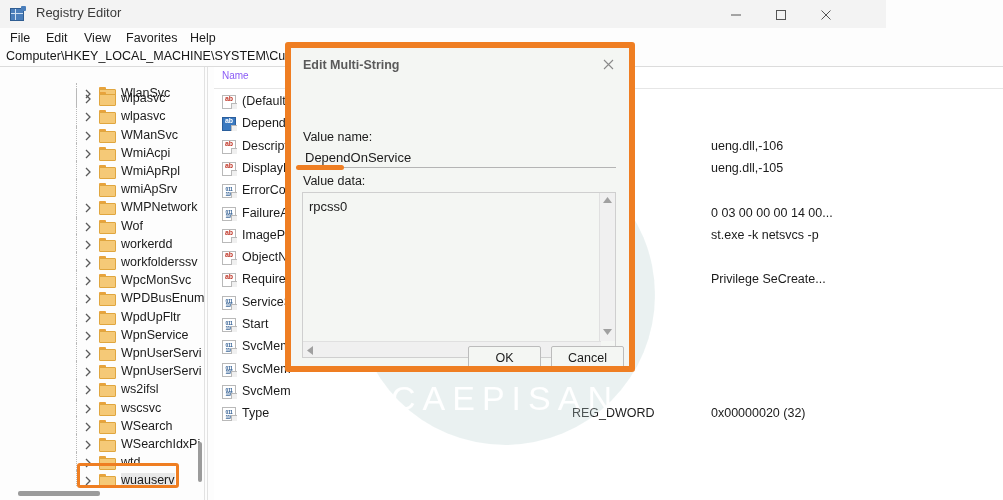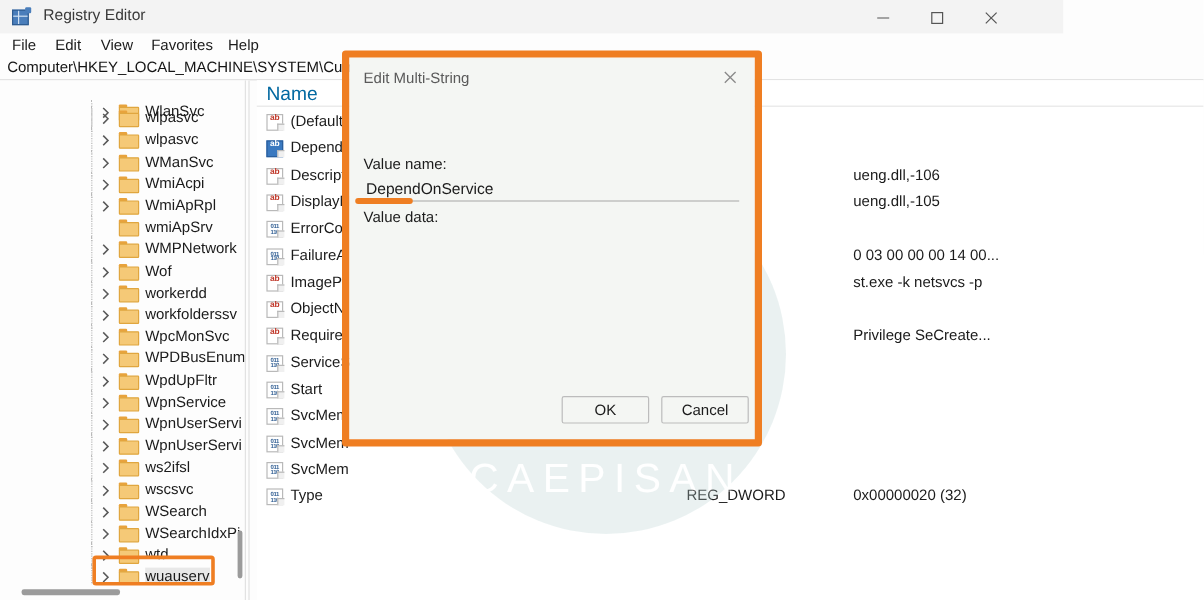--- a/index.html
+++ b/index.html
@@ -52,21 +52,21 @@
   .trow.selected .tlabel{background:#e8e8e8;}
 
   
   .tree-vscroll{position:absolute;left:196px;top:67px;width:8px;height:420px;background:transparent;}
   .tree-vthumb{position:absolute;left:2px;top:375px;width:4px;height:40px;background:#9b9b9b;border-radius:2px;}
   .tree-hscroll{position:absolute;left:0;top:487px;width:204px;height:13px;background:#fdfdfd;}
   .tree-hthumb{position:absolute;left:18px;top:4px;width:82px;height:5px;background:#9b9b9b;border-radius:2px;}
 
   
   .lv-head{position:absolute;left:0;top:0;width:789px;height:21px;background:#ffffff;border-bottom:1px solid #e6e6e6;}
-  .lvh-cell{position:absolute;top:3px;font-size:16px;color:#0369a1;}
+  .lvh-cell{position:absolute;top:3px;font-size:10px;color:#8b5cf6;}
   .lvh-div{position:absolute;top:2px;width:1px;height:16px;background:#e2e2e2;}
   .lrow{position:absolute;left:0;height:22px;width:789px;}
   .vicon{position:absolute;left:8px;top:4px;width:15px;height:14px;}
   .vicon .page{position:absolute;left:0;top:0;width:14px;height:14px;background:#ffffff;
     border:1px solid #b9b9b9;box-sizing:border-box;}
   .vicon .txt{position:absolute;left:0;top:1px;width:14px;text-align:center;font-size:7px;
     line-height:6px;font-family:"Liberation Sans",sans-serif;font-weight:bold;}
   .vicon.ab .txt{color:#c0392b;}
   .vicon.bin .txt{color:#2f5d92;font-size:5px;line-height:4.5px;letter-spacing:-0.3px;padding-top:2px;}
   .vicon .corner{position:absolute;right:0;bottom:0;width:5px;height:5px;
@@ -78,38 +78,38 @@
 
   
   .watermark{position:absolute;left:330px;top:120px;width:350px;height:350px;
     opacity:0.30;pointer-events:none;overflow:hidden;}
 
   
   .dlg-hl{position:absolute;left:285px;top:42px;width:350px;height:330px;
     border:6px solid #ef7e22;box-sizing:border-box;border-radius:3px;}
   .dialog{position:absolute;left:291px;top:48px;width:338px;height:318px;
     background:#f4f6f3;overflow:hidden;}
-  .dlg-title{position:absolute;left:12px;top:10px;font-size:12.5px;color:#5a5a5a;}
+  .dlg-title{position:absolute;left:12px;top:10px;font-size:12.5px;color:#5a5a5a;font-weight:bold;}
   .dlg-close{position:absolute;right:8px;top:6px;width:26px;height:20px;}
   .dlg-close svg{position:absolute;left:8px;top:5px;}
   .dlg-label{position:absolute;left:12px;font-size:12.5px;color:#1b1b1b;}
   .vn-label{top:82px;} .vd-label{top:126px;}
   .vn-input{position:absolute;left:11px;top:100px;width:314px;height:20px;background:transparent;
     border:none;border-bottom:1px solid #b4b4b4;box-sizing:border-box;font-size:13px;
     font-family:"Liberation Sans",sans-serif;color:#1b1b1b;padding:0 3px;outline:none;}
   .vd-box{position:absolute;left:11px;top:144px;width:314px;height:166px;
     background:transparent;border:1px solid #cfcfcf;box-sizing:border-box;}
   .vd-text{position:absolute;left:4px;top:4px;width:290px;height:140px;background:transparent;
     border:none;resize:none;outline:none;font-size:13px;color:#1b1b1b;
     font-family:"Liberation Sans",sans-serif;overflow:hidden;}
   .vd-underline{position:absolute;left:296px;top:165px;width:48px;height:5px;background:#ef7e22;border-radius:3px;}
   .dlg-vscroll{position:absolute;right:0;top:0;width:16px;height:148px;background:#f0f0f0;border-left:1px solid #e0e0e0;box-sizing:border-box;}
   .dlg-hscroll{position:absolute;left:0;bottom:0;width:298px;height:16px;background:#f0f0f0;border-top:1px solid #e0e0e0;box-sizing:border-box;}
   .sb-arrow{position:absolute;}
-  .dlg-btn{position:absolute;top:330px;width:73px;height:23px;background:#f4f6f3;
+  .dlg-btn{position:absolute;top:346px;width:73px;height:23px;background:#f4f6f3;
     border:1px solid #bcbcbc;box-sizing:border-box;border-radius:2px;
     font-size:12.5px;font-family:"Liberation Sans",sans-serif;color:#1b1b1b;cursor:default;}
   .btn-ok{left:468px;} .btn-cancel{left:551px;}
 
   
   .wuau-hl{position:absolute;left:77px;top:463px;width:102px;height:25px;
     border:3px solid #ef7e22;box-sizing:border-box;border-radius:3px;}
 </style>
 </head>
 <body>
@@ -634,20 +634,39 @@
     <div class="dlg-close">
       <svg width="11" height="11" viewBox="0 0 11 11">
           <path d="M1 1 L10 10 M10 1 L1 10" stroke="#8a8a8a" stroke-width="1.1"></path>
         </svg>
     </div>
 
     <div class="dlg-label vn-label">Value name:</div>
     <input class="vn-input" value="DependOnService" style="">
 
     <div class="dlg-label vd-label">Value data:</div>
+    <div class="vd-box">
+      <textarea class="vd-text" style="">rpcss0</textarea>
+      <div class="dlg-vscroll">
+        <svg class="sb-arrow" style="left:3px;top:4px" width="9" height="7" viewBox="0 0 9 7">
+            <path d="M4.5 0 L9 6 L0 6 Z" fill="#a0a0a0"></path>
+          </svg>
+        <svg class="sb-arrow" style="left:3px;top:136px" width="9" height="7" viewBox="0 0 9 7">
+            <path d="M0 0 L9 0 L4.5 6 Z" fill="#a0a0a0"></path>
+          </svg>
+      </div>
+      <div class="dlg-hscroll">
+        <svg class="sb-arrow" style="left:4px;top:4px" width="7" height="9" viewBox="0 0 7 9">
+            <path d="M6 0 L6 9 L0 4.5 Z" fill="#a0a0a0"></path>
+          </svg>
+        <svg class="sb-arrow" style="left:282px;top:4px" width="7" height="9" viewBox="0 0 7 9">
+            <path d="M0 0 L7 4.5 L0 9 Z" fill="#a0a0a0"></path>
+          </svg>
+      </div>
+    </div>
   </div>
   <div class="vd-underline"></div>
 
   <button class="dlg-btn btn-ok">OK</button>
   <button class="dlg-btn btn-cancel">Cancel</button>
 
   <div class="dlg-hl"></div>
   <div class="wuau-hl"></div>
 
 </div>

